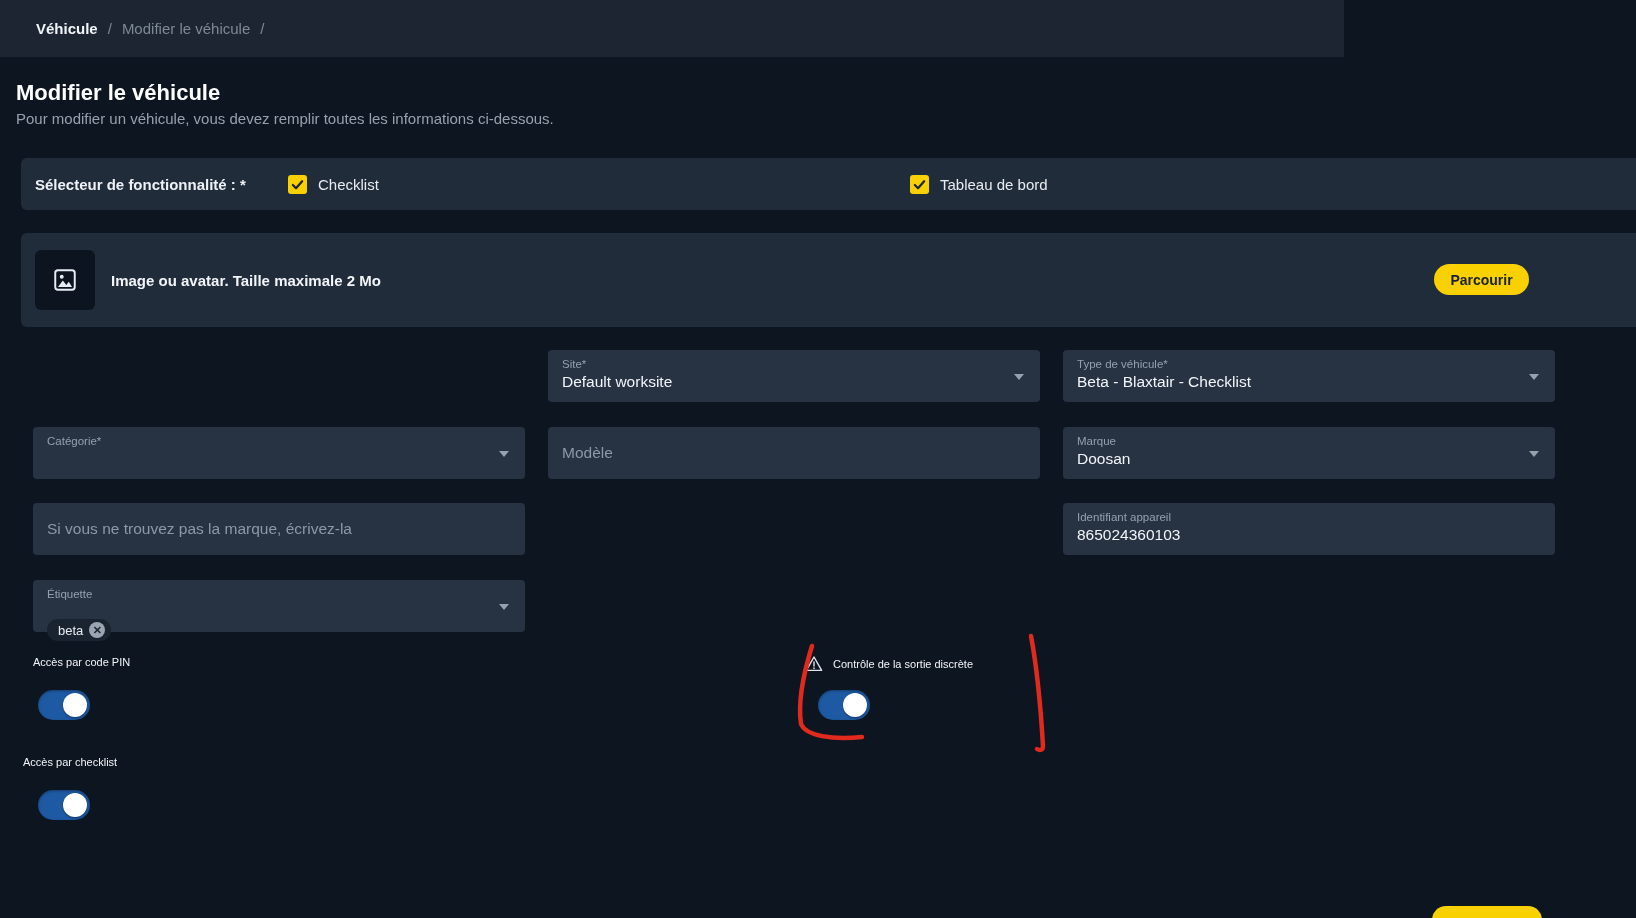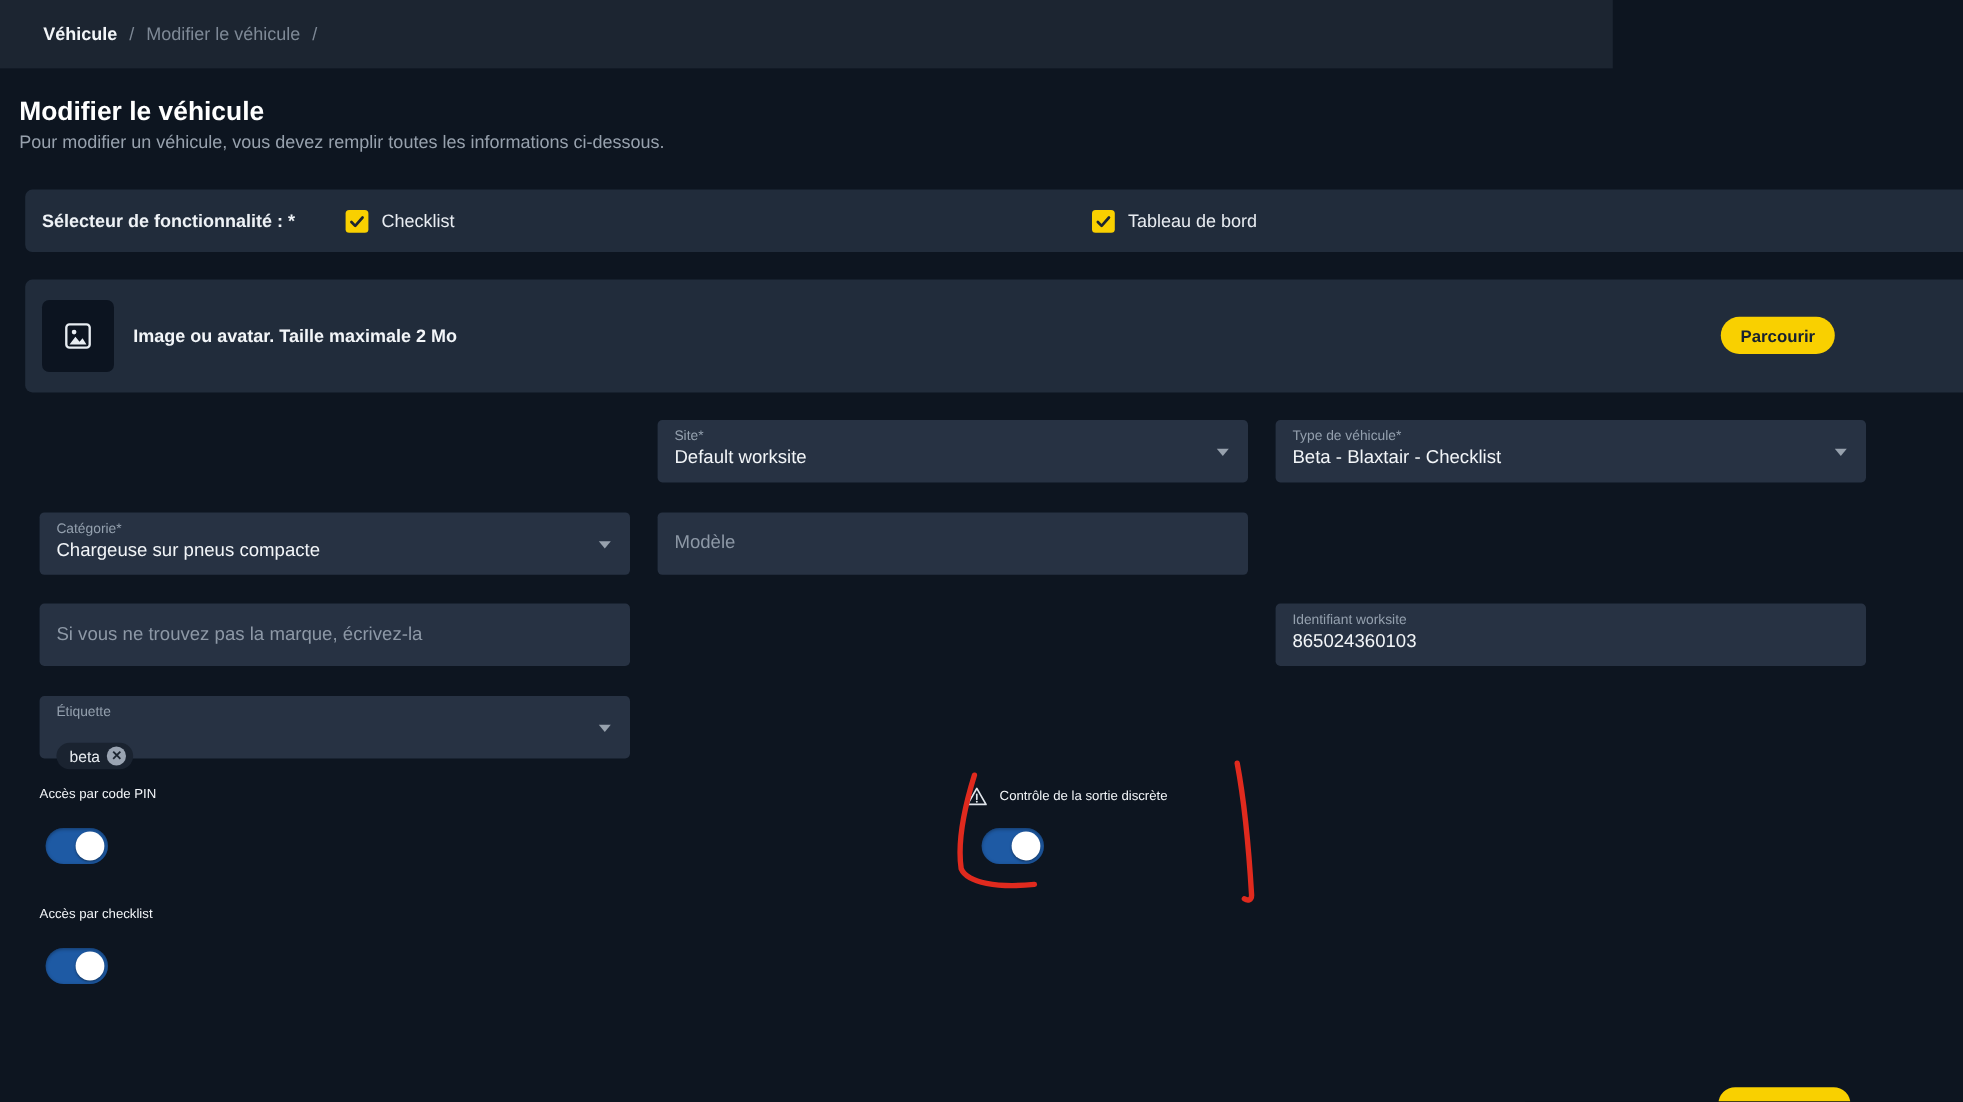--- a/index.html
+++ b/index.html
@@ -49,21 +49,21 @@
   .chip { display:inline-flex; align-items:center; gap:6px; background:#1a2330; border-radius:13px; padding:3px 6px 3px 11px; margin-top:16px; }
   .chip-text { font-size:13px; color:#e8ecf1; }
   .chip-close { width:16px; height:16px; border-radius:50%; background:#9aa4b2; color:#1c2531; font-size:11px; font-weight:700; display:flex; align-items:center; justify-content:center; cursor:pointer; line-height:1; }
 
   
   .toggle-label { font-size:11px; color:#f2f5f8; }
   .switch { position:relative; width:52px; height:30px; background:#1e5aa4; border-radius:15px; cursor:pointer; box-shadow:inset 0 1px 3px rgba(0,0,0,.35); }
   .switch .knob { position:absolute; right:3px; top:3px; width:24px; height:24px; background:#ffffff; border-radius:50%; box-shadow:0 1px 2px rgba(0,0,0,.4); }
   .tg-pin-label { position:absolute; left:33px; top:656px; }
   .tg-pin-switch { position:absolute; left:38px; top:690px; }
-  .tg-checklist-label { position:absolute; left:33px; top:756px; }
+  .tg-checklist-label { position:absolute; left:23px; top:756px; }
   .tg-checklist-switch { position:absolute; left:38px; top:790px; }
   .tg-discrete-label { position:absolute; left:804px; top:654px; display:flex; align-items:center; gap:9px; }
   .tg-discrete-switch { position:absolute; left:818px; top:690px; }
   .warn-icon svg { display:block; }
 
   
   .annotation { position:absolute; left:780px; top:620px; width:300px; height:150px; pointer-events:none; }
 
   
   .btn-save-partial { position:absolute; left:1432px; top:906px; width:110px; height:28px; background:#f9d000; border:none; border-radius:16px; cursor:pointer; }
@@ -123,32 +123,36 @@
     <span class="caret"></span>
   </div>
   <div class="field c2 r1">
     <div class="f-label">Site*</div>
     <div class="f-value">Default worksite</div>
     <span class="caret"></span>
   </div>
 
   <div class="field c1 r2">
     <div class="f-label">Catégorie*</div>
-    <div class="f-value">Chargeuse sur pneus compacte</div>
     <span class="caret"></span>
   </div>
   <div class="field c2 r2 placeholder-only">
     <div class="f-placeholder">Modèle</div>
+  </div>
+  <div class="field c3 r2">
+    <div class="f-label">Marque</div>
+    <div class="f-value">Doosan</div>
+    <span class="caret"></span>
   </div>
 
   <div class="field c1 r3 placeholder-only">
     <div class="f-placeholder">Si vous ne trouvez pas la marque, écrivez-la</div>
   </div>
   <div class="field c3 r3">
-    <div class="f-label">Identifiant worksite</div>
+    <div class="f-label">Identifiant appareil</div>
     <div class="f-value">865024360103</div>
   </div>
 
   <div class="field c1 r4">
     <div class="f-label">Étiquette</div>
     <span class="chip">
       <span class="chip-text">beta</span>
       <span class="chip-close">✕</span>
     </span>
     <span class="caret"></span>

